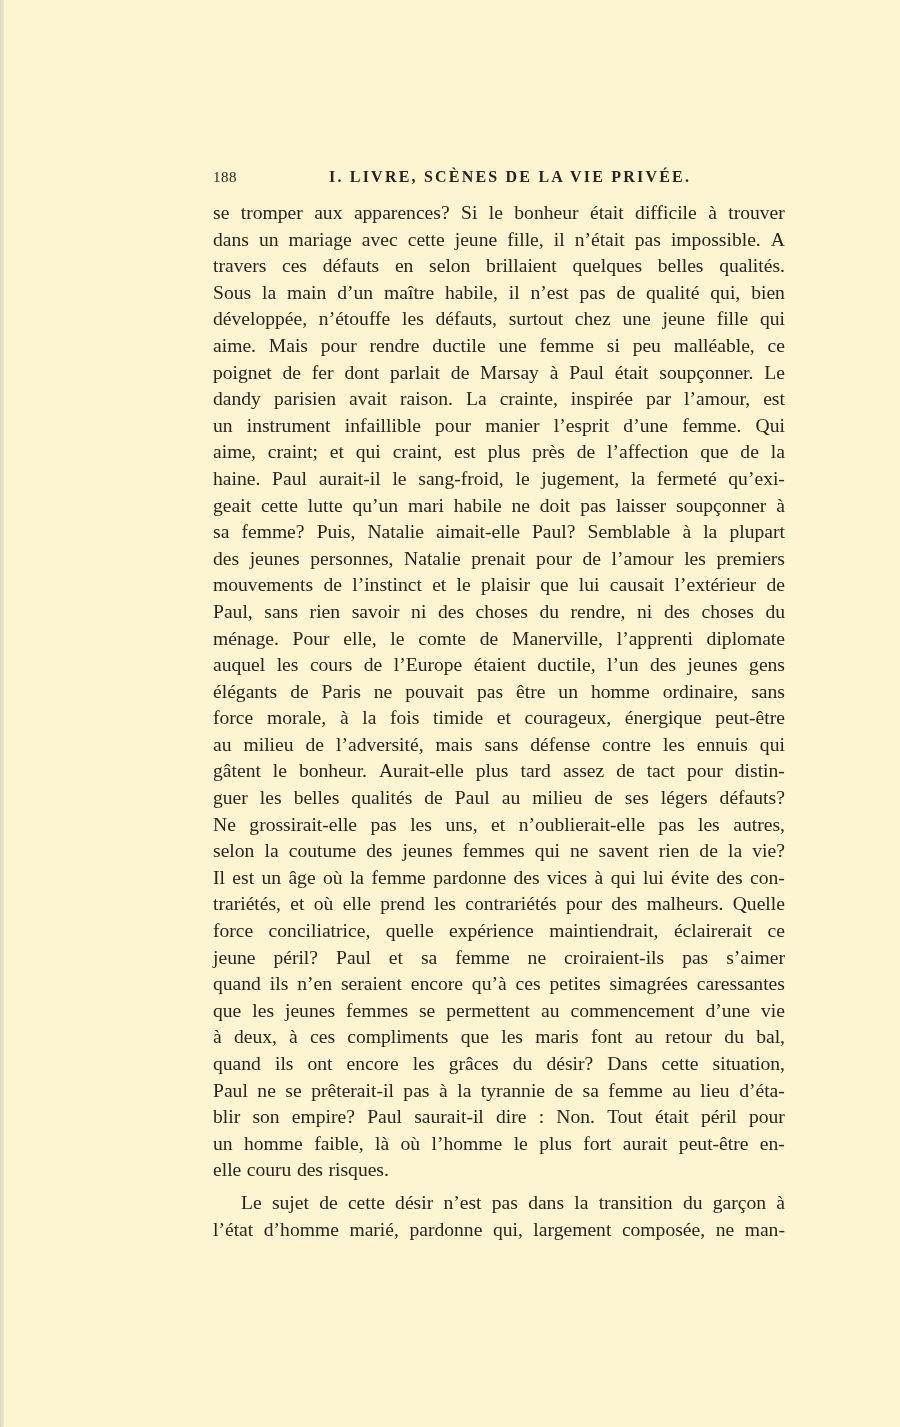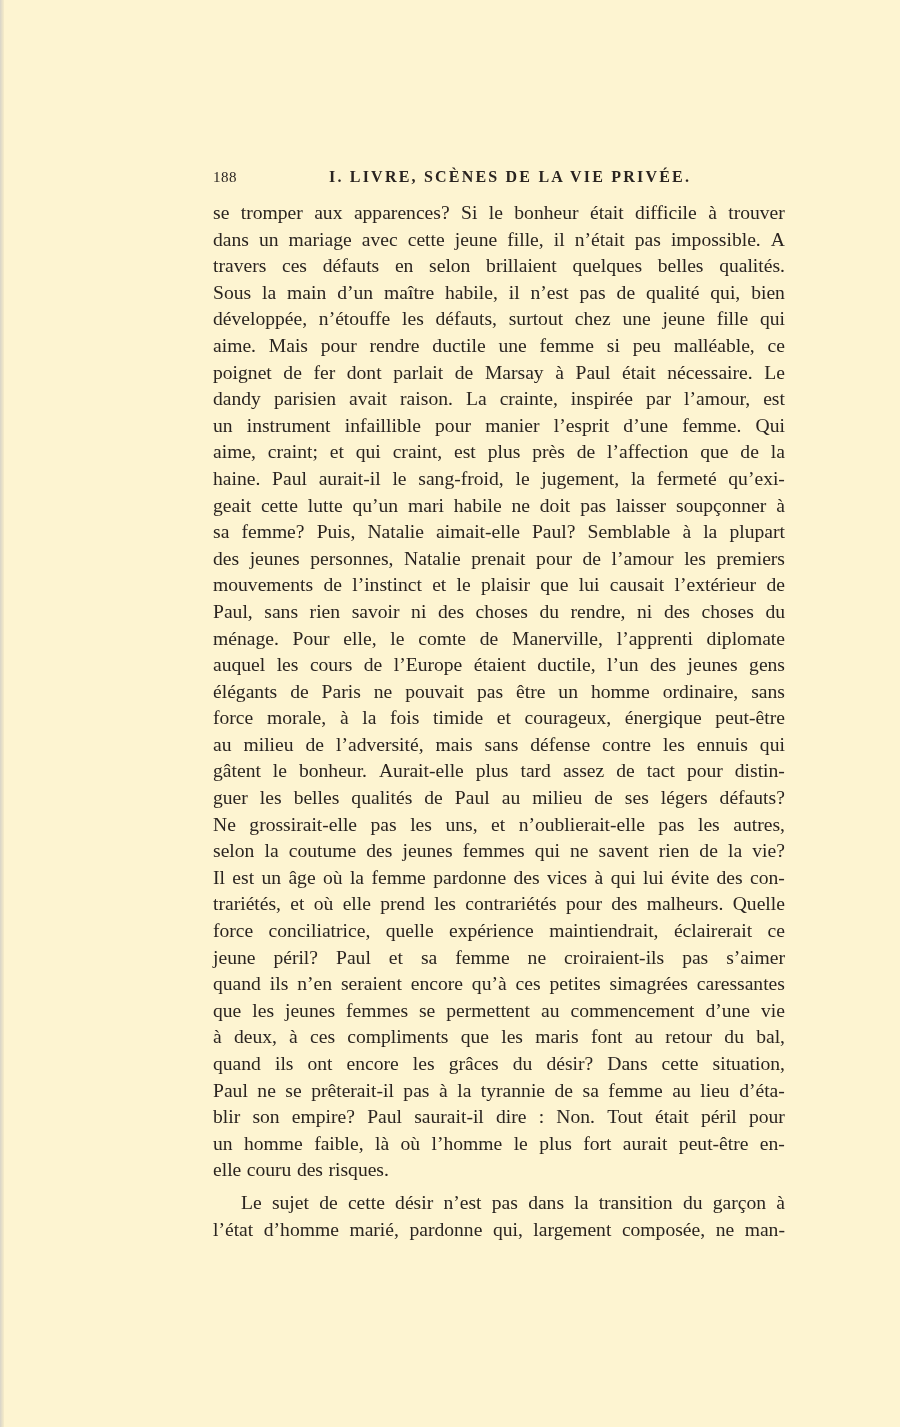--- a/index.html
+++ b/index.html
@@ -169,21 +169,21 @@
         <span class="word">poignet</span>
         <span class="word">de</span>
         <span class="word">fer</span>
         <span class="word">dont</span>
         <span class="word">parlait</span>
         <span class="word">de</span>
         <span class="word">Marsay</span>
         <span class="word">à</span>
         <span class="word">Paul</span>
         <span class="word">était</span>
-        <span class="word">nécessaire.</span>
+        <span class="word">soupçonner.</span>
         <span class="word">Le</span>
       </div>
       <div class="line">
         <span class="word">dandy</span>
         <span class="word">parisien</span>
         <span class="word">avait</span>
         <span class="word">raison.</span>
         <span class="word">La</span>
         <span class="word">crainte,</span>
         <span class="word">inspirée</span>

